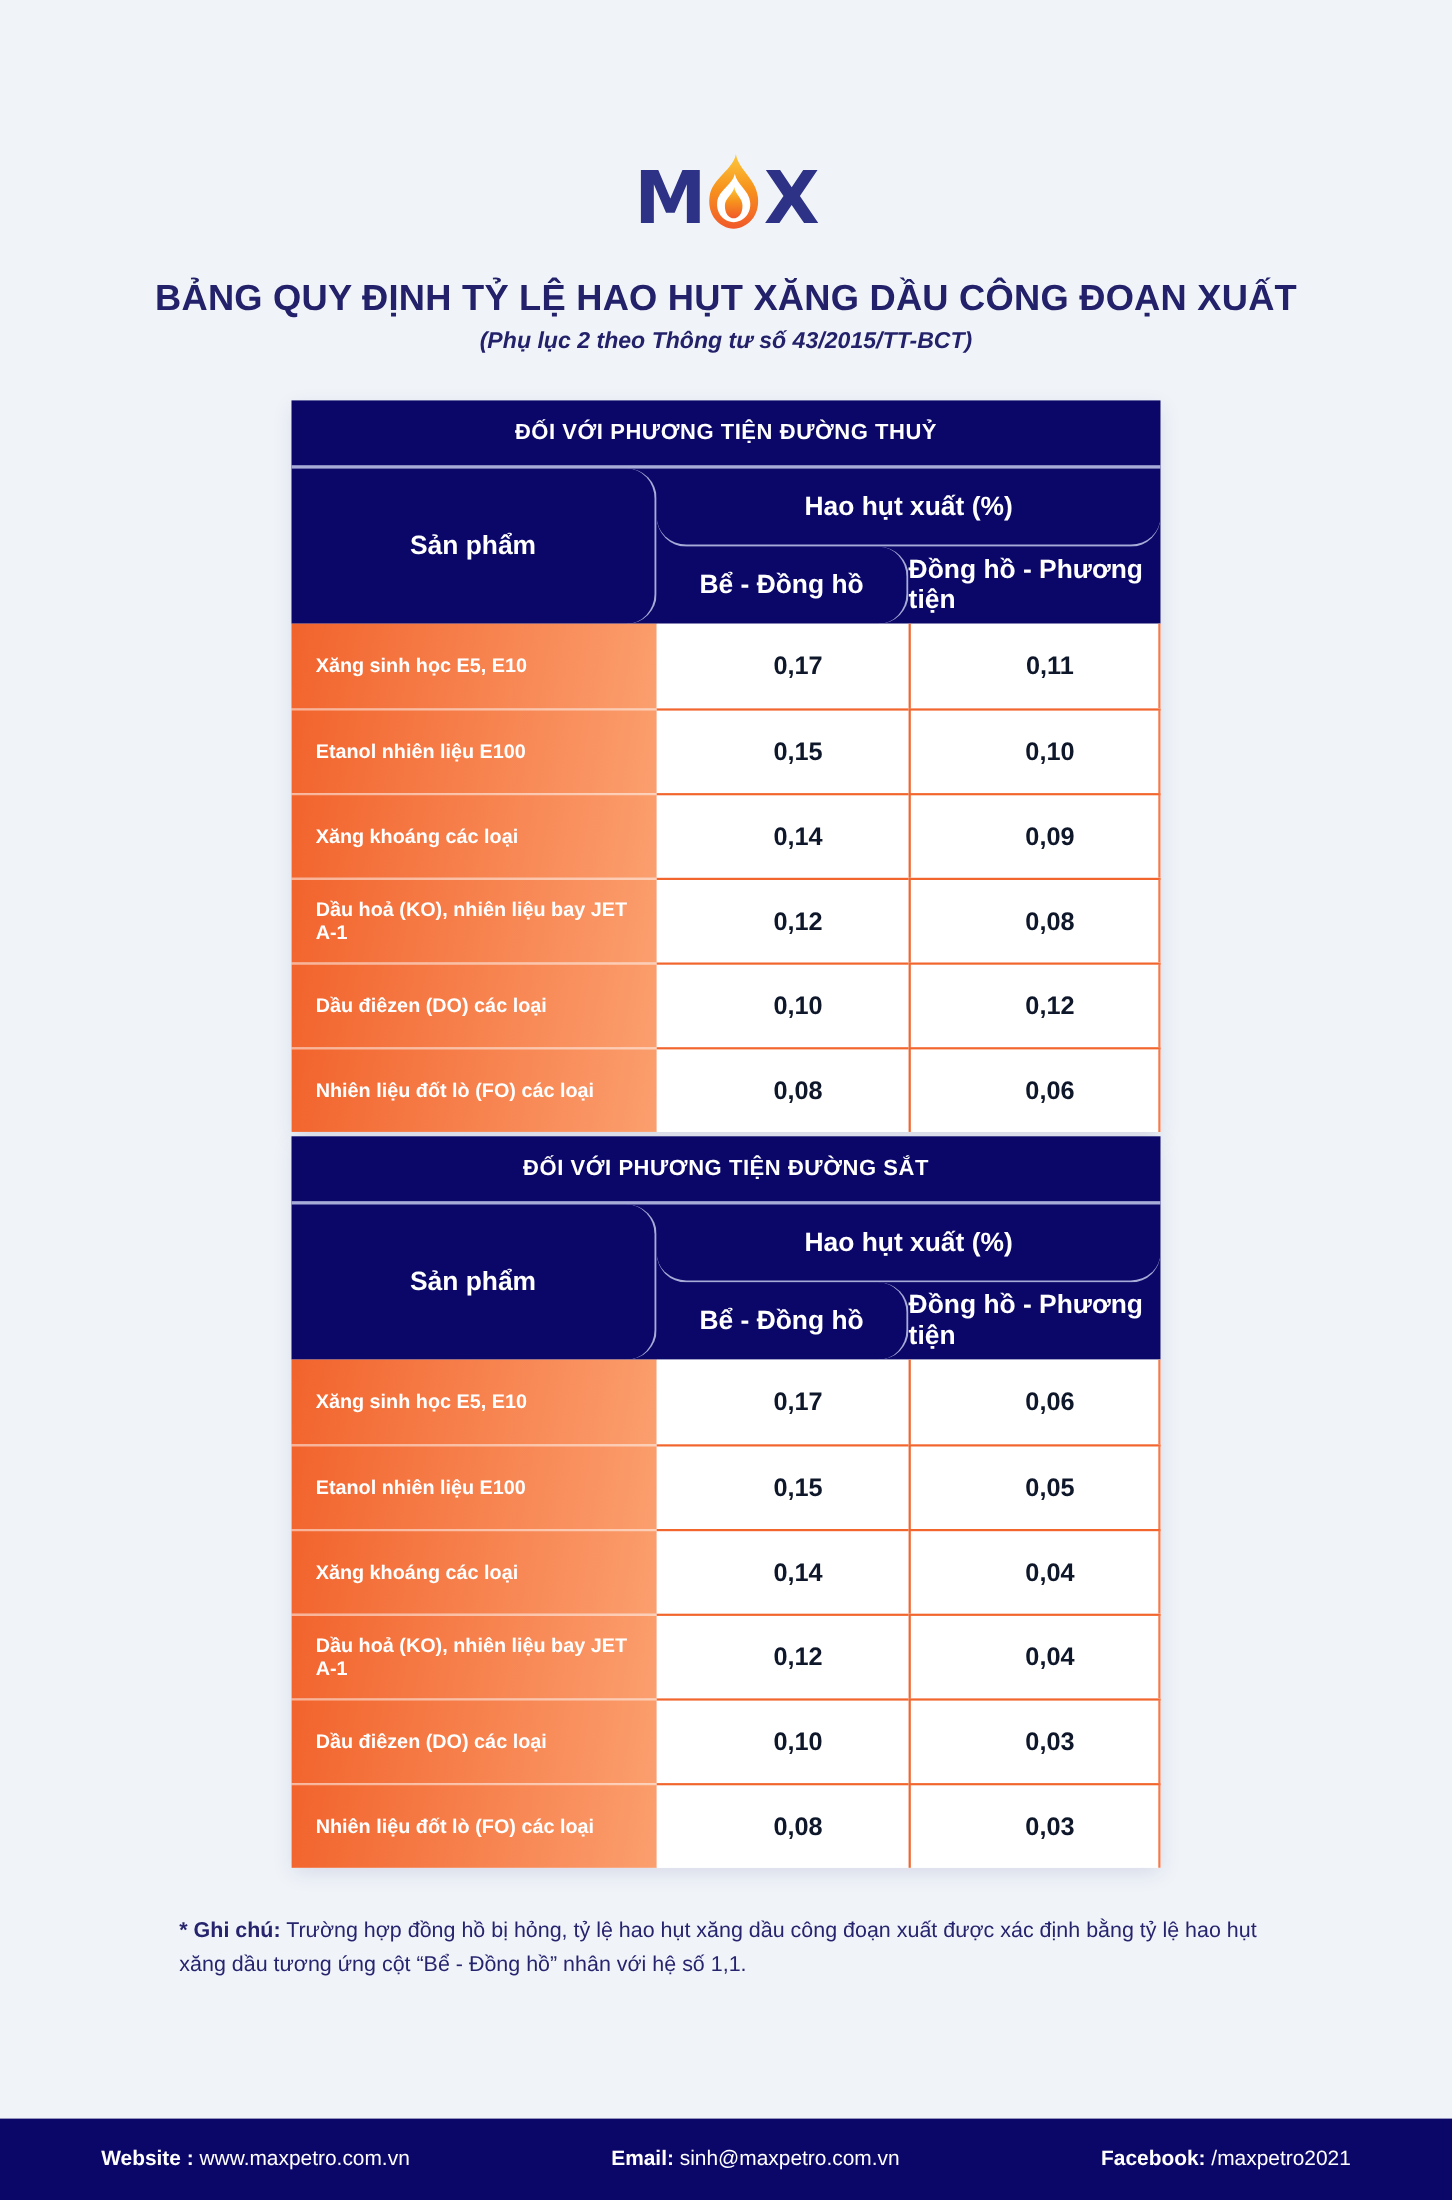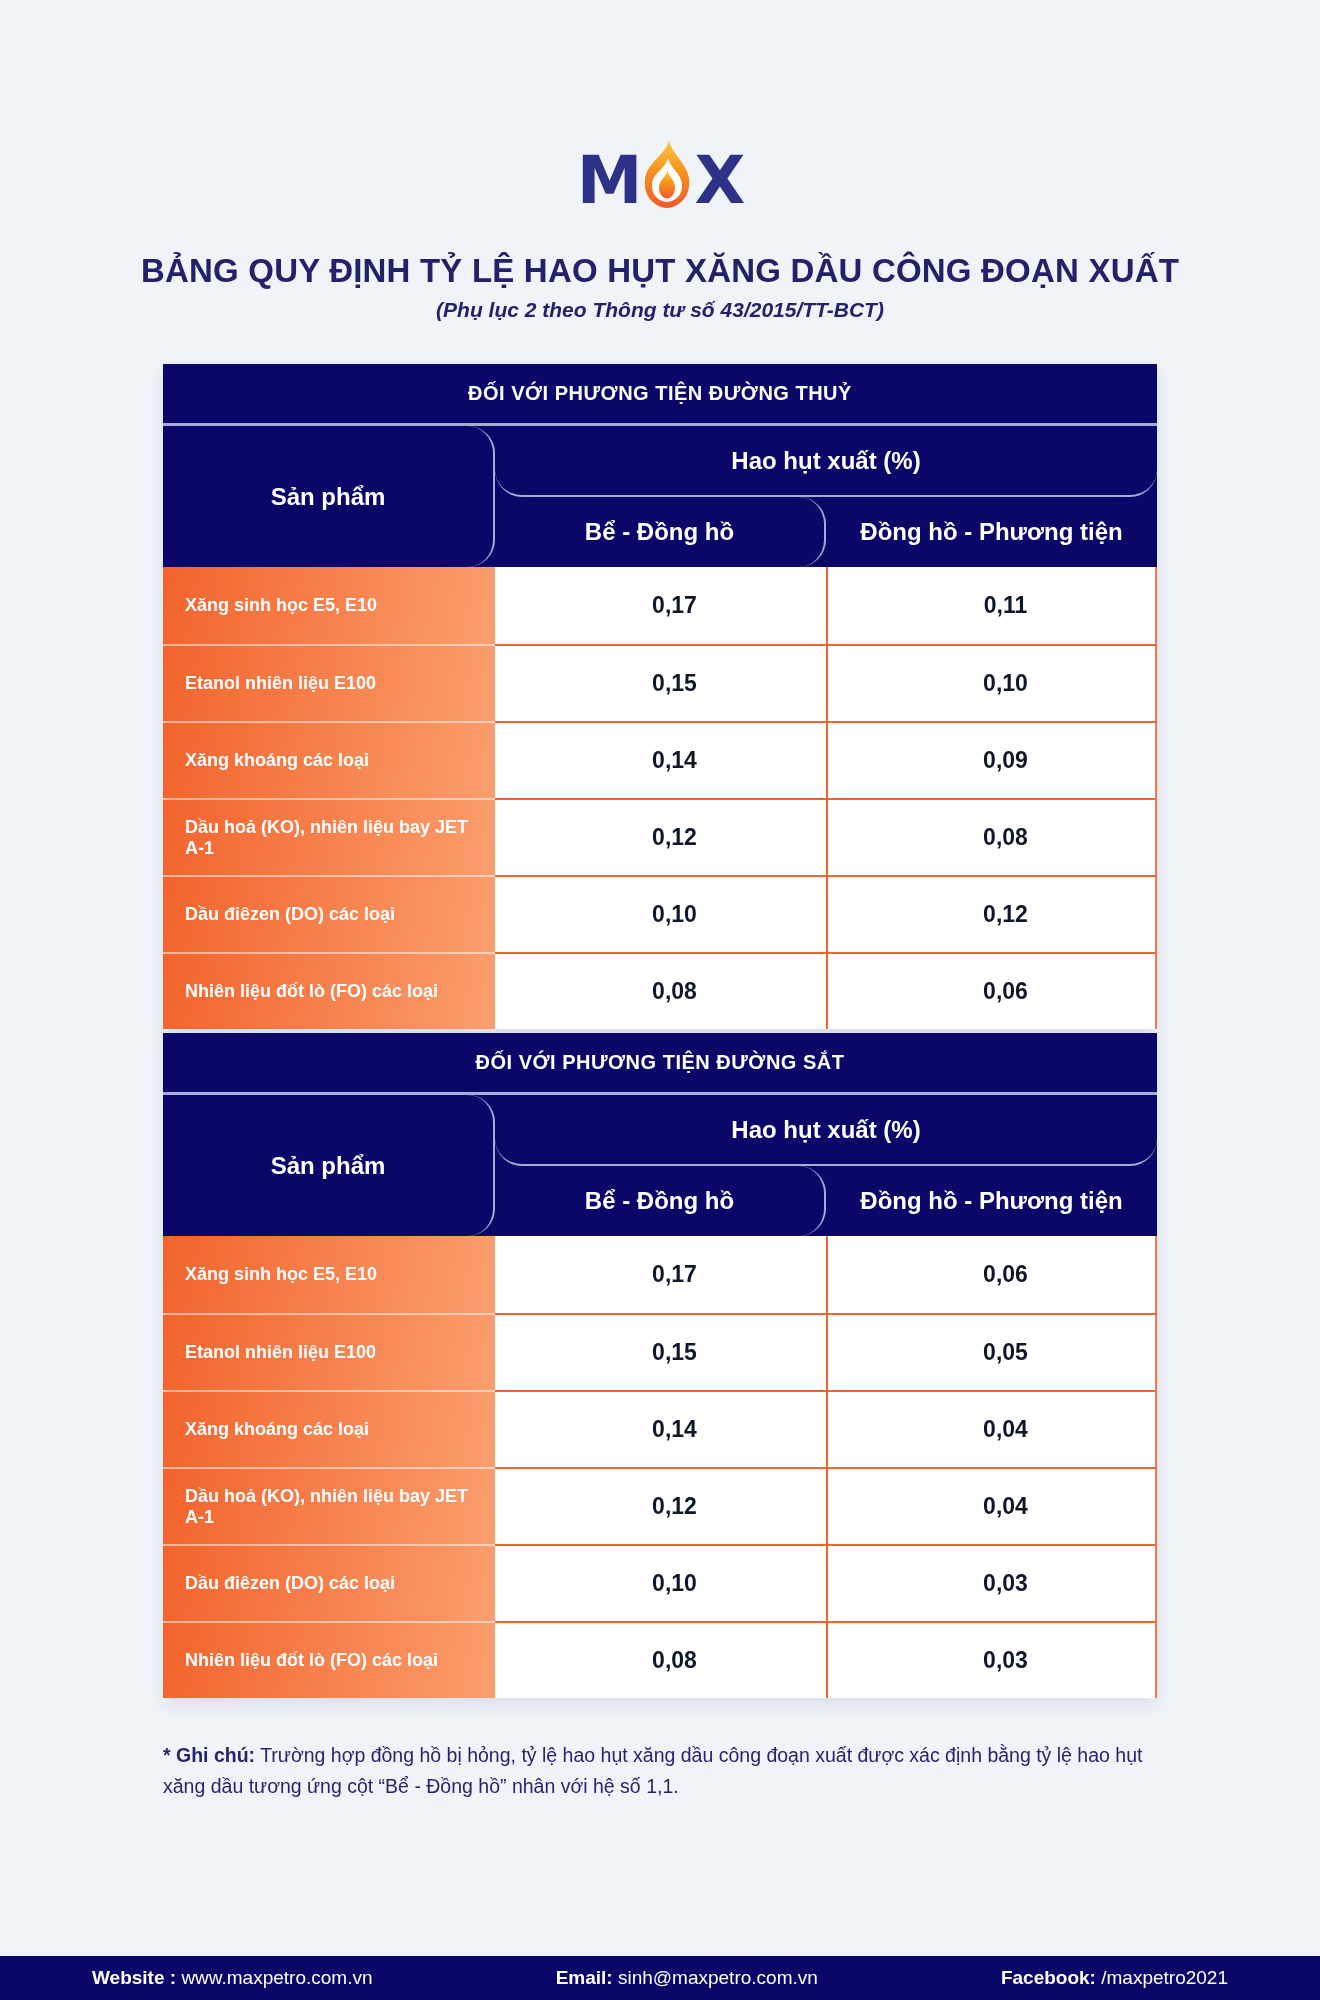--- a/index.html
+++ b/index.html
@@ -34,21 +34,21 @@
   
   .doc-title {
     margin-top:42px; text-align:center;
     font-weight:700; font-size:33px; color:#232169; letter-spacing:.2px;
   }
   .doc-subtitle {
     margin-top:8px; text-align:center;
     font-style:italic; font-weight:600; font-size:21px; color:#232169;
   }
   
-  .tables-wrap { width:994px; margin:42px auto 0 auto; }
+  .tables-wrap { width:790px; margin:42px auto 0 auto; }
   .loss-table { box-shadow:0 6px 18px rgba(13,11,90,.10); }
   .loss-table + .loss-table { margin-top:4px; }
   .band {
     height:59px; background:#0B0768; color:#FFFFFF;
     display:flex; align-items:center; justify-content:center;
     font-weight:700; font-size:20px; letter-spacing:.5px;
   }
   .thead {
     display:grid;
     grid-template-columns:332px 1fr 1fr;
@@ -80,21 +80,21 @@
   
   .note {
     width:994px; margin:42px auto 0 auto;
     font-size:19.5px; line-height:1.6;
     color:#27246E; font-weight:500;
   }
   .note b { font-weight:700; }
   
   .footer-bar {
     position:absolute; left:0; bottom:0;
-    width:1320px; height:44px;
+    width:1320px; height:74px;
     background:#0B0768; color:#FFFFFF;
     display:flex; align-items:center; justify-content:space-between;
     padding:0 92px;
     font-size:19px;
   }
   .footer-bar b { font-weight:700; }
   .footer-item { white-space:nowrap; }
 </style>
 </head>
 <body>

